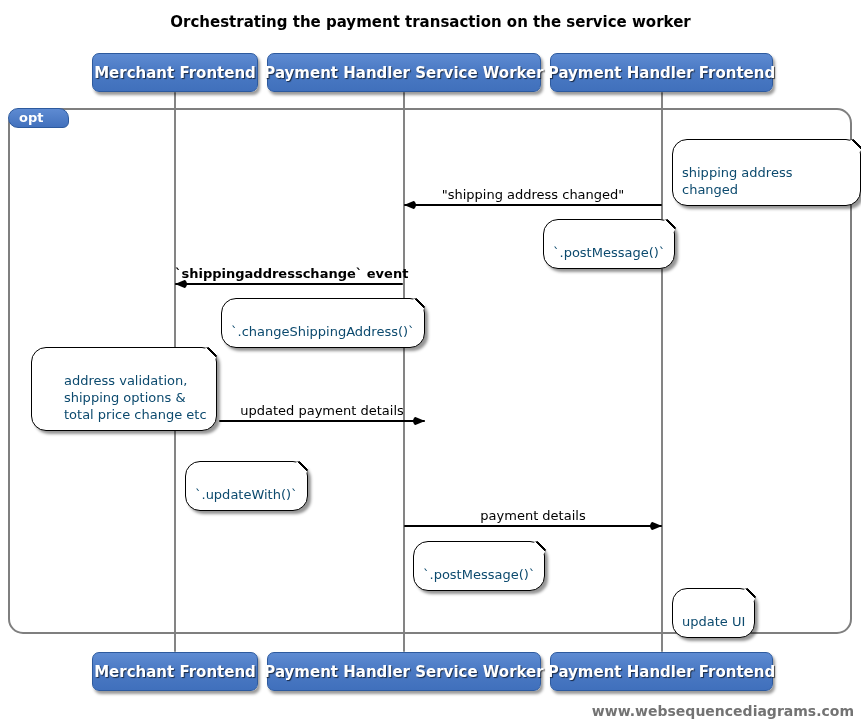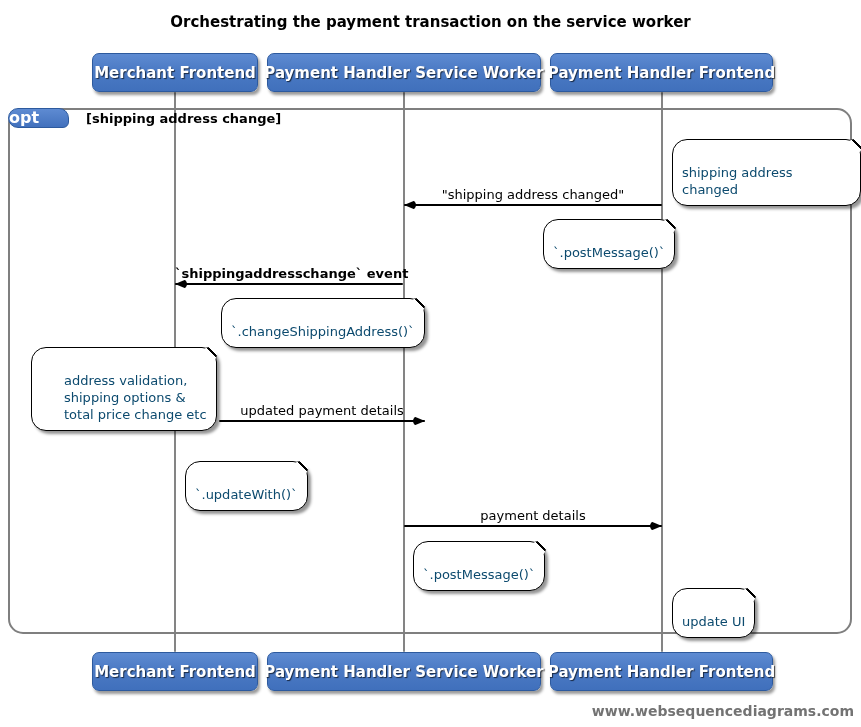--- a/index.html
+++ b/index.html
@@ -50,22 +50,22 @@
     position: absolute; left: 8px; top: 108px;
     width: 844px; height: 526px;
     border: 2px solid #7f7f7f;
   }
   .frag-tab {
     position: absolute; left: -2px; top: -2px;
     width: 61px; height: 20px;
     background: linear-gradient(180deg, #5e8bd2, #4271bd);
     border: 1px solid #2d5a9e;
     border-bottom-right-radius: 9px;
-    color: #fff; font-size: 16px; font-weight: bold;
-    line-height: 18px; 
+    color: #fff; font-size: 13px; font-weight: bold;
+    line-height: 18px; padding-left: 10px;
   }
   .frag-guard {
     position: absolute; left: 76px; top: 1px;
     font-size: 13px; font-weight: bold; color: #000;
     white-space: nowrap;
   }
 
   
   .message { position: absolute; }
   .message .mlabel {
@@ -133,21 +133,20 @@
   <div class="lifeline l3"></div>
 
   <div class="row-top">
     <div class="actor a1">Merchant Frontend</div>
     <div class="actor a2">Payment Handler Service Worker</div>
     <div class="actor a3">Payment Handler Frontend</div>
   </div>
 
   <div class="fragment">
     <div class="frag-tab">opt</div>
-    <div class="frag-guard">[shipping address change]</div>
   </div>
 
   <div class="note n1">
     <span class="fold"></span><span>shipping address changed</span>
   </div>
 
   <div class="message msg1">
     <div class="mlabel">"shipping address changed"</div>
     <div class="mline">
       <span class="arrowhead left"></span>

